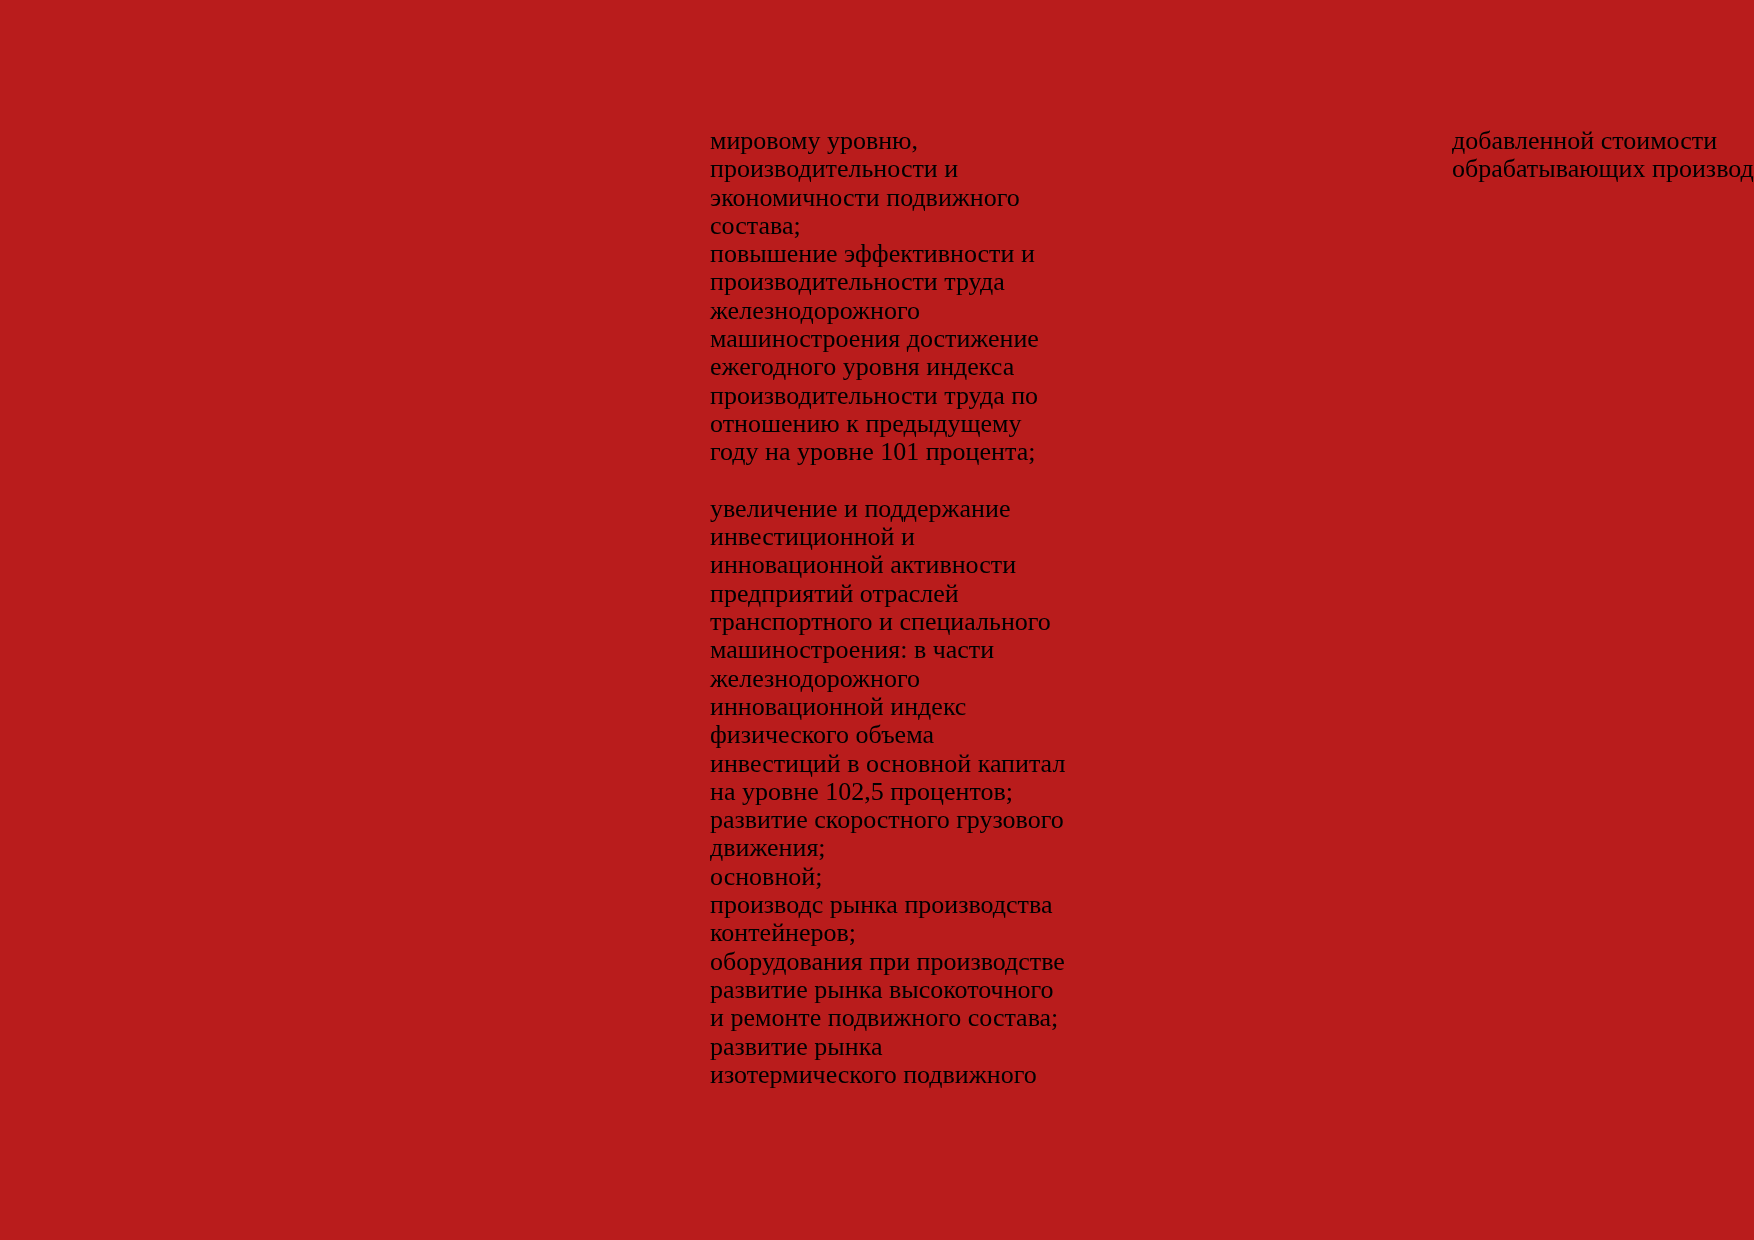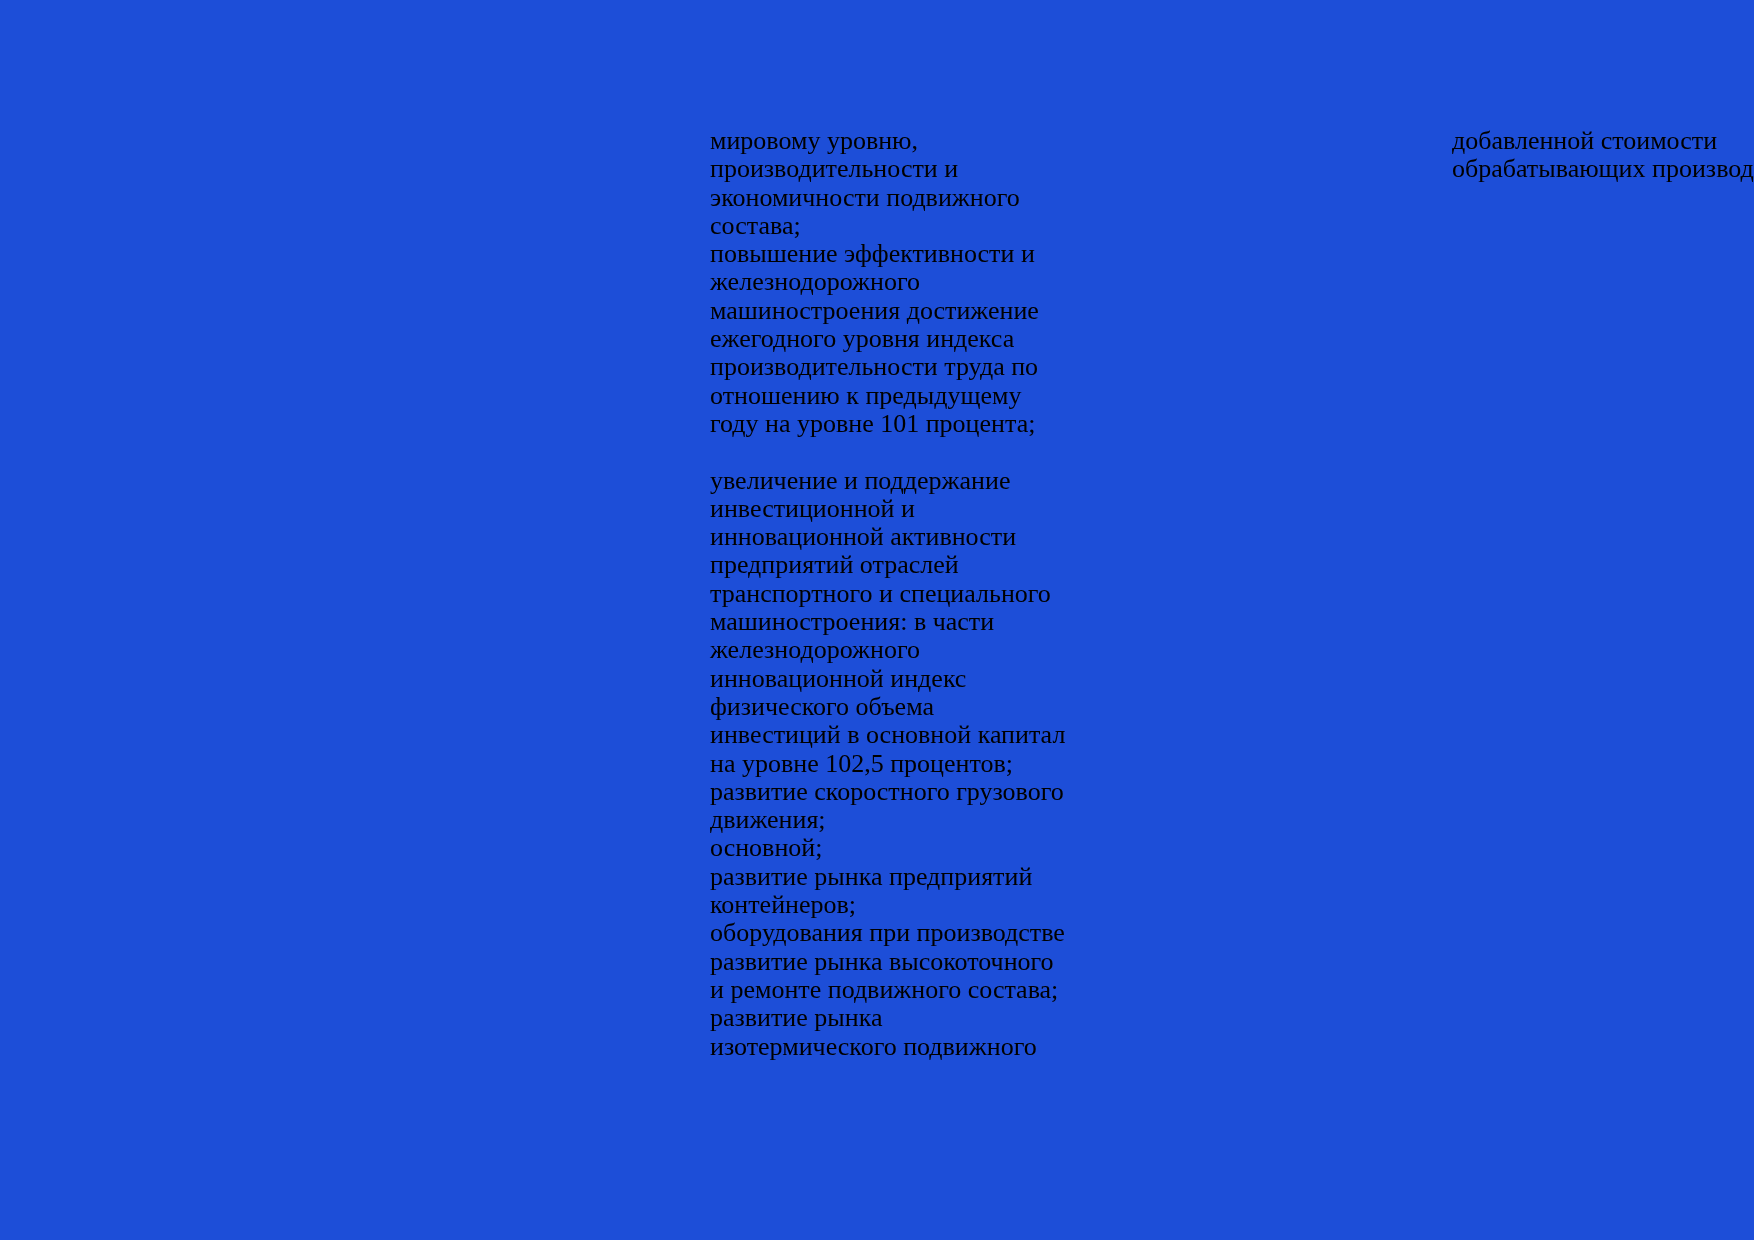--- a/index.html
+++ b/index.html
@@ -4,21 +4,21 @@
 <style>
   html, body {
     margin: 0;
     padding: 0;
     background: #ffffff;
   }
   #page {
     position: relative;
     width: 1754px;
     height: 1240px;
-    background: #1d4ed8;
+    background: #b91c1c;
     overflow: hidden;
     font-family: "Liberation Serif", "DejaVu Serif", serif;
     color: #000000;
   }
   .text-column {
     position: absolute;
     top: 127px;
     font-size: 26px;
     line-height: 28.3px;
     color: #000000;
@@ -35,20 +35,21 @@
 </head>
 <body>
 
 <div id="page">
   <div id="left-column" class="text-column">
       <div class="text-line">мировому уровню,</div>
       <div class="text-line">производительности и</div>
       <div class="text-line">экономичности подвижного</div>
       <div class="text-line">состава;</div>
       <div class="text-line">повышение эффективности и</div>
+      <div class="text-line">производительности труда</div>
       <div class="text-line">железнодорожного</div>
       <div class="text-line">машиностроения достижение</div>
       <div class="text-line">ежегодного уровня индекса</div>
       <div class="text-line">производительности труда по</div>
       <div class="text-line">отношению к предыдущему</div>
       <div class="text-line">году на уровне 101 процента;</div>
       <div class="text-line"></div>
       <div class="text-line">увеличение и поддержание</div>
       <div class="text-line">инвестиционной и</div>
       <div class="text-line">инновационной активности</div>
@@ -56,21 +57,21 @@
       <div class="text-line">транспортного и специального</div>
       <div class="text-line">машиностроения: в части</div>
       <div class="text-line">железнодорожного</div>
       <div class="text-line">инновационной индекс</div>
       <div class="text-line">физического объема</div>
       <div class="text-line">инвестиций в основной капитал</div>
       <div class="text-line">на уровне 102,5 процентов;</div>
       <div class="text-line">развитие скоростного грузового</div>
       <div class="text-line">движения;</div>
       <div class="text-line">основной;</div>
-      <div class="text-line">развитие рынка предприятий</div>
+      <div class="text-line">производс рынка производства</div>
       <div class="text-line">контейнеров;</div>
       <div class="text-line">оборудования при производстве</div>
       <div class="text-line">развитие рынка высокоточного</div>
       <div class="text-line">и ремонте подвижного состава;</div>
       <div class="text-line">развитие рынка</div>
       <div class="text-line">изотермического подвижного</div>
     </div>
   <div id="right-column" class="text-column">
       <div class="text-line">добавленной стоимости</div>
       <div class="text-line">обрабатывающих производс</div>

